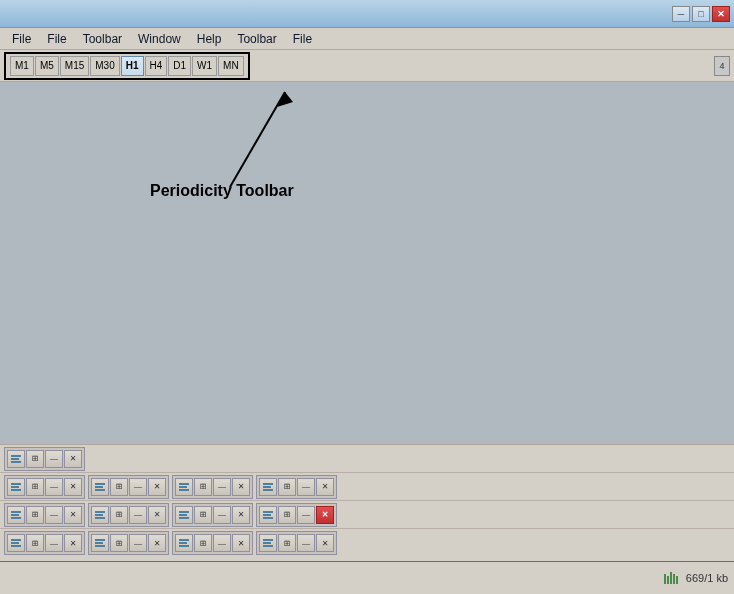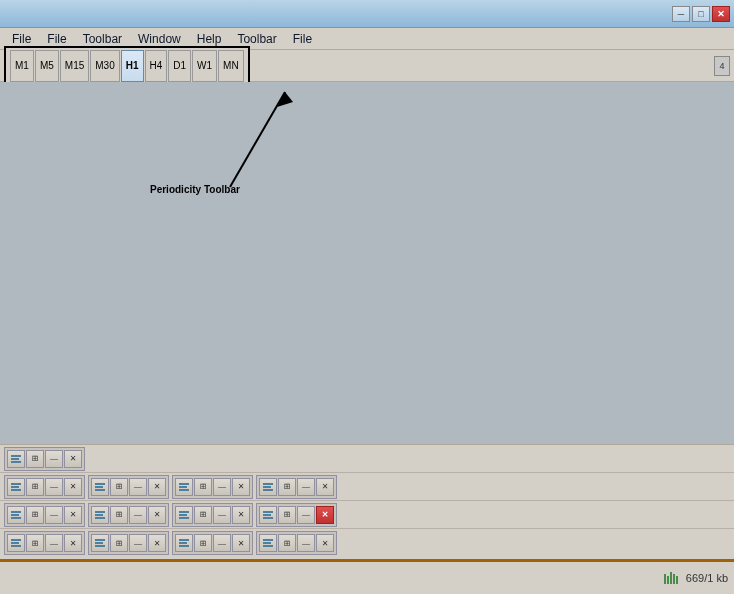--- a/index.html
+++ b/index.html
@@ -84,21 +84,21 @@
     }
     .period-btn {
       padding: 1px 4px;
       background: #d4d0c8;
       border: 1px solid #999;
       cursor: pointer;
       font-size: 10px;
       color: #000;
       min-width: 18px;
       text-align: center;
-      height: 32px;
+      height: 20px;
       display: flex;
       align-items: center;
       justify-content: center;
     }
     .period-btn.active {
       background: linear-gradient(to bottom, #dae8f5, #c8dcef);
       border: 1px solid #6688aa;
       font-weight: bold;
     }
 
@@ -126,21 +126,21 @@
     }
 
     
     .status-bar {
       position: absolute;
       bottom: 0;
       left: 0;
       right: 0;
       height: 22px;
       background: #d4d0c8;
-      border-top: 3px solid #a16207;
+      border-top: 1px solid #a16207;
       display: flex;
       align-items: center;
       justify-content: flex-end;
       padding: 16px 6px;
       font-size: 11px;
       color: #333;
       gap: 6px;
     }
     .status-icon {
       display: flex;
@@ -229,21 +229,21 @@
     <div class="period-btn">D1</div>
     <div class="period-btn">W1</div>
     <div class="period-btn">MN</div>
   </div>
   <div class="toolbar-right">4</div>
 </div>
 
 <div class="main-area">
 
   <div style="position:absolute; top:100px; left:150px;">
-    <span style="font-size:10px; font-weight:bold; color:#000;">Periodicity Toolbar</span>
+    <span style="font-size:16px; font-weight:bold; color:#000;">Periodicity Toolbar</span>
   </div>
 
   <svg width="220" height="130" style="position:absolute; top:-10px; left:155px;">
 
     <line x1="75" y1="115" x2="130" y2="20" stroke="#000" stroke-width="2"></line>
 
     <polygon points="130,20 122,35 138,30" fill="#000"></polygon>
   </svg>
 </div>
 

